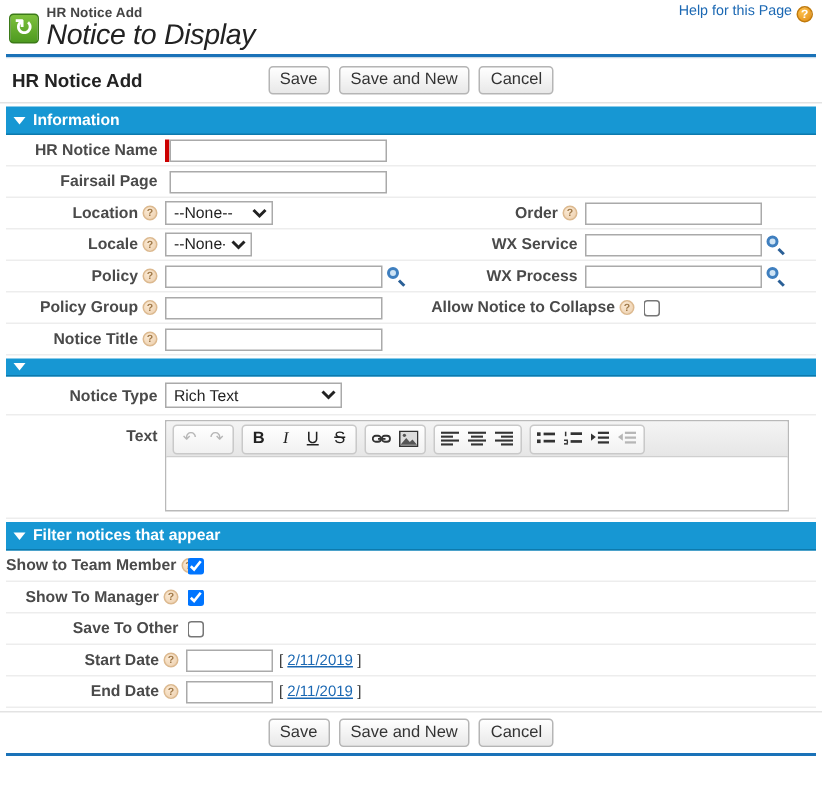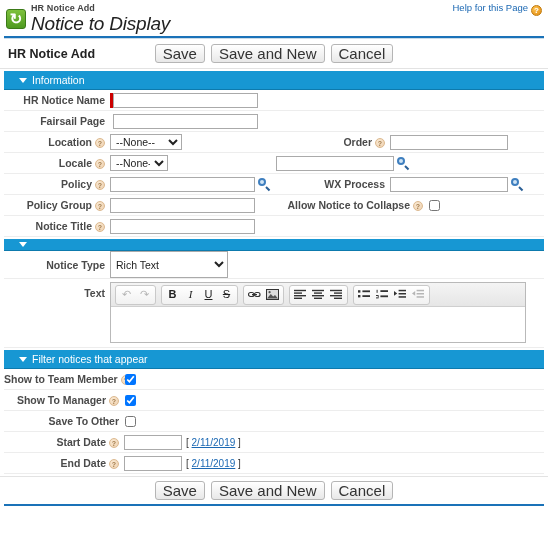--- a/index.html
+++ b/index.html
@@ -68,34 +68,34 @@
     height: 30px; display: flex; align-items: center; justify-content: center;
     position: relative; border-bottom: 1px solid #e3e3e3;
     background: #ffffff;
   }
   .btnbar .sect-title {
     position: absolute; left: 8px; top: 50%; transform: translateY(-50%);
     font-size: 12.5px; font-weight: bold; color: #222;
   }
   .btn {
     font-family: "Liberation Sans", sans-serif;
-    font-size: 15px; color: #333;
+    font-size: 11px; color: #333;
     background: linear-gradient(#ffffff, #e8e8e8);
     border: 1px solid #b5b5b5; border-radius: 3px;
     padding: 2px 7px; margin: 16px 3px; cursor: pointer;
     line-height: 13px; white-space: nowrap;
   }
 
   
   .section { margin: 0 4px; }
   .sect-head {
     background: #1797d3;
     color: #ffffff;
-    font-weight: normal; font-size: 10.5px;
-    padding: 3px 6px 3px 15px;
+    font-weight: bold; font-size: 10.5px;
+    padding: 3px 6px 3px 5px;
     display: flex; align-items: center;
     border-bottom: 1px solid #0d7aad;
   }
   .tri {
     display: inline-block; width: 0; height: 0;
     border-left: 4px solid transparent; border-right: 4px solid transparent;
     border-top: 5px solid #ffffff;
     margin-right: 5px;
   }
   .sect-body { border-bottom: 0; }
@@ -143,21 +143,21 @@
     background: #cc0000; vertical-align: middle; margin-right: 0px;
   }
   select.sel {
     font-family: "Liberation Sans", sans-serif;
     font-size: 10.5px; color: #222;
     border: 1px solid #aaaaaa; background: #ffffff;
     height: 16px; padding: 0 1px;
   }
   select.sel.w1 { width: 72px; }
   select.sel.w2 { width: 58px; }
-  select.sel.wtype { width: 118px; height: 27px; }
+  select.sel.wtype { width: 118px; height: 17px; }
 
   .lookup {
     display: inline-block; width: 14px; height: 14px;
     margin-left: 2px; position: relative; cursor: pointer;
     vertical-align: middle;
   }
   .lookup .mg {
     position: absolute; left: 1px; top: 1px;
     width: 8px; height: 8px; border-radius: 50%;
     border: 2px solid #3f7fbf;
@@ -291,20 +291,21 @@
       <div class="row">
         <div class="cell left">
           <div class="lbl"><span>Locale</span><span class="ihelp">?</span></div>
           <div class="fld">
             <select class="sel w2">
               <option>--None--</option>
             </select>
           </div>
         </div>
         <div class="cell right">
+          <div class="lbl">WX Service</div>
           <div class="fld">
             <input class="txt w-order" type="text" value="" style="">
             <span class="lookup">
                 <span class="mg"></span>
                 <span class="hdl"></span>
               </span>
           </div>
         </div>
       </div>
 

